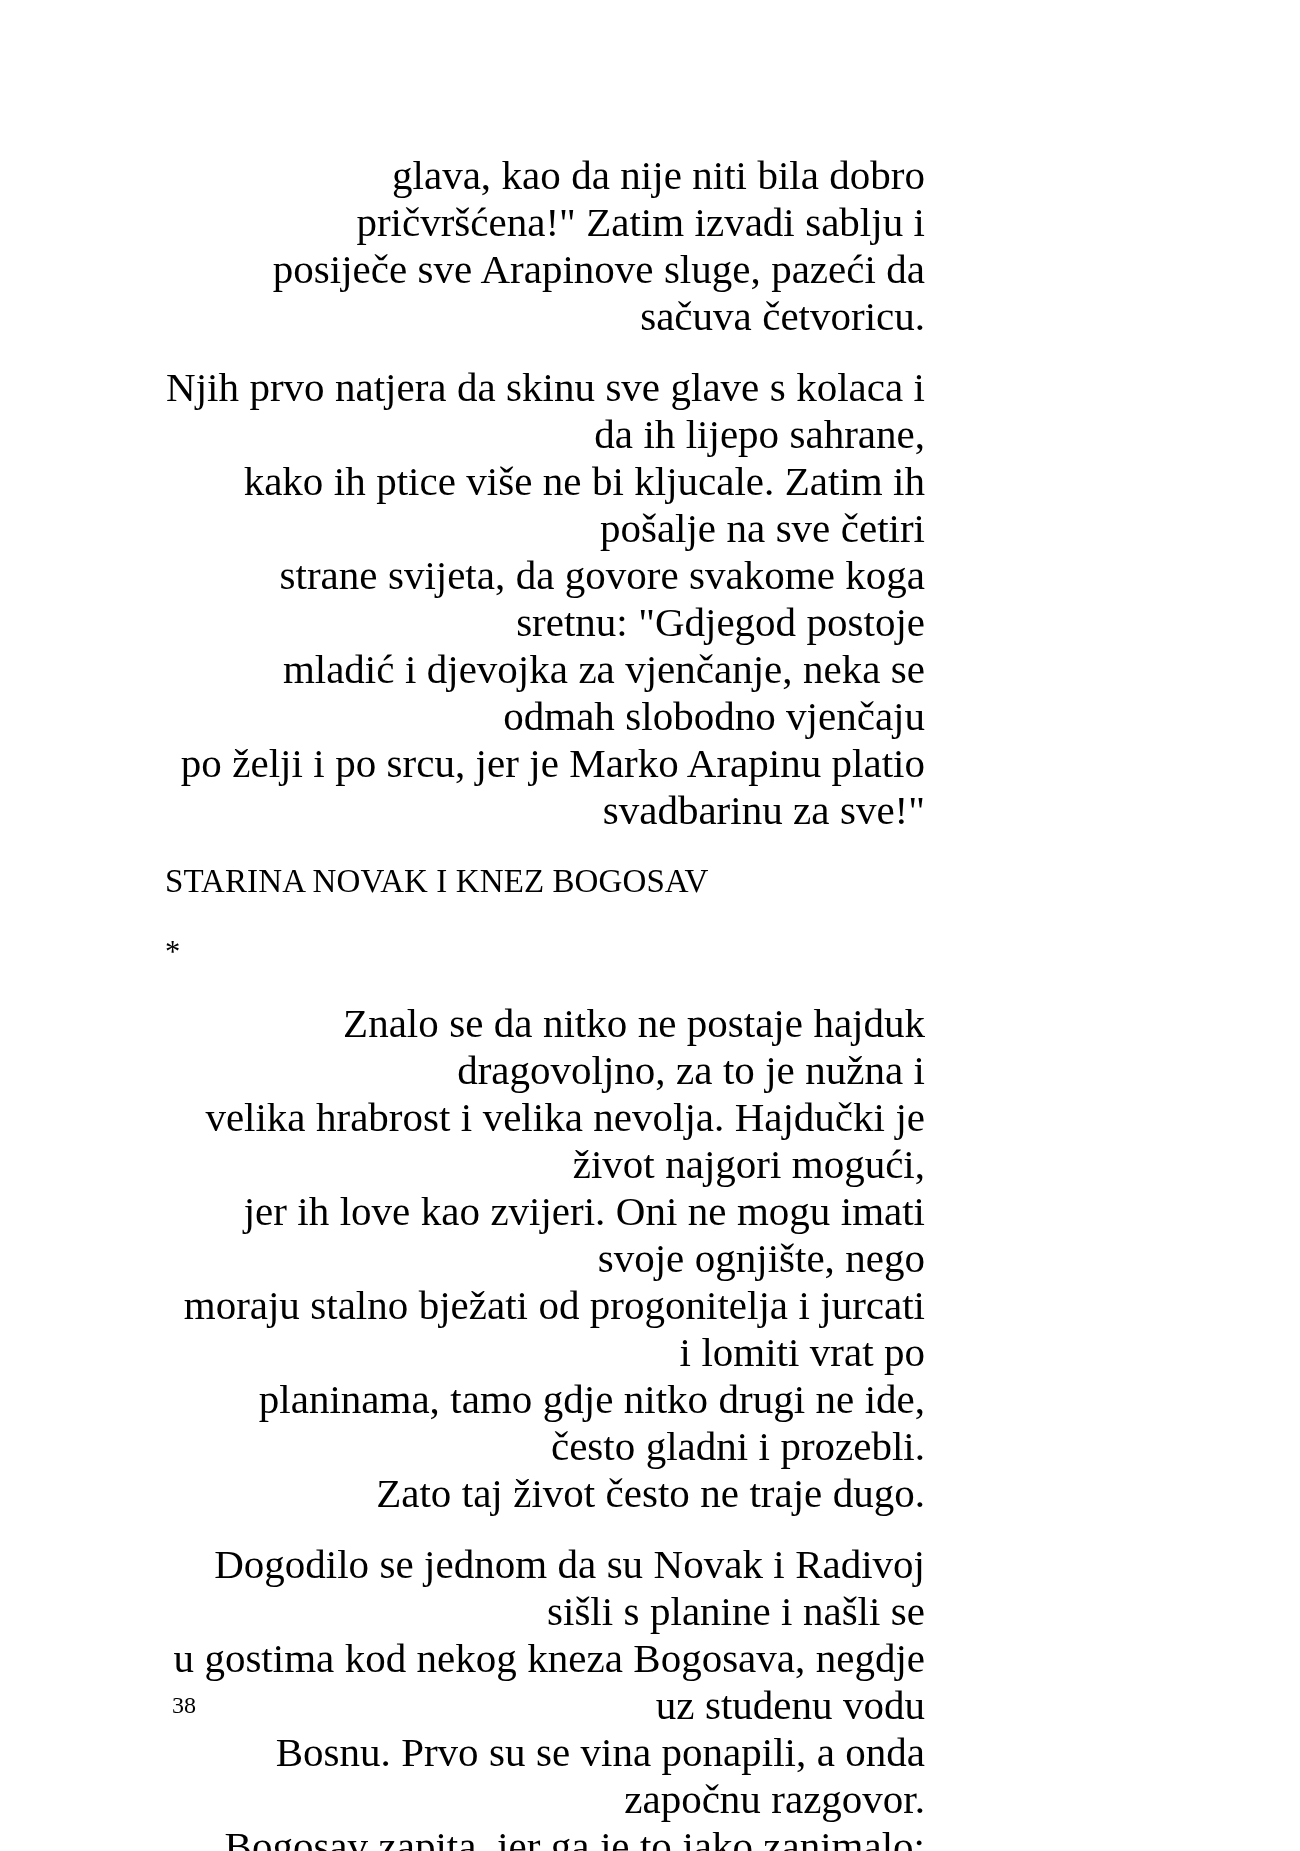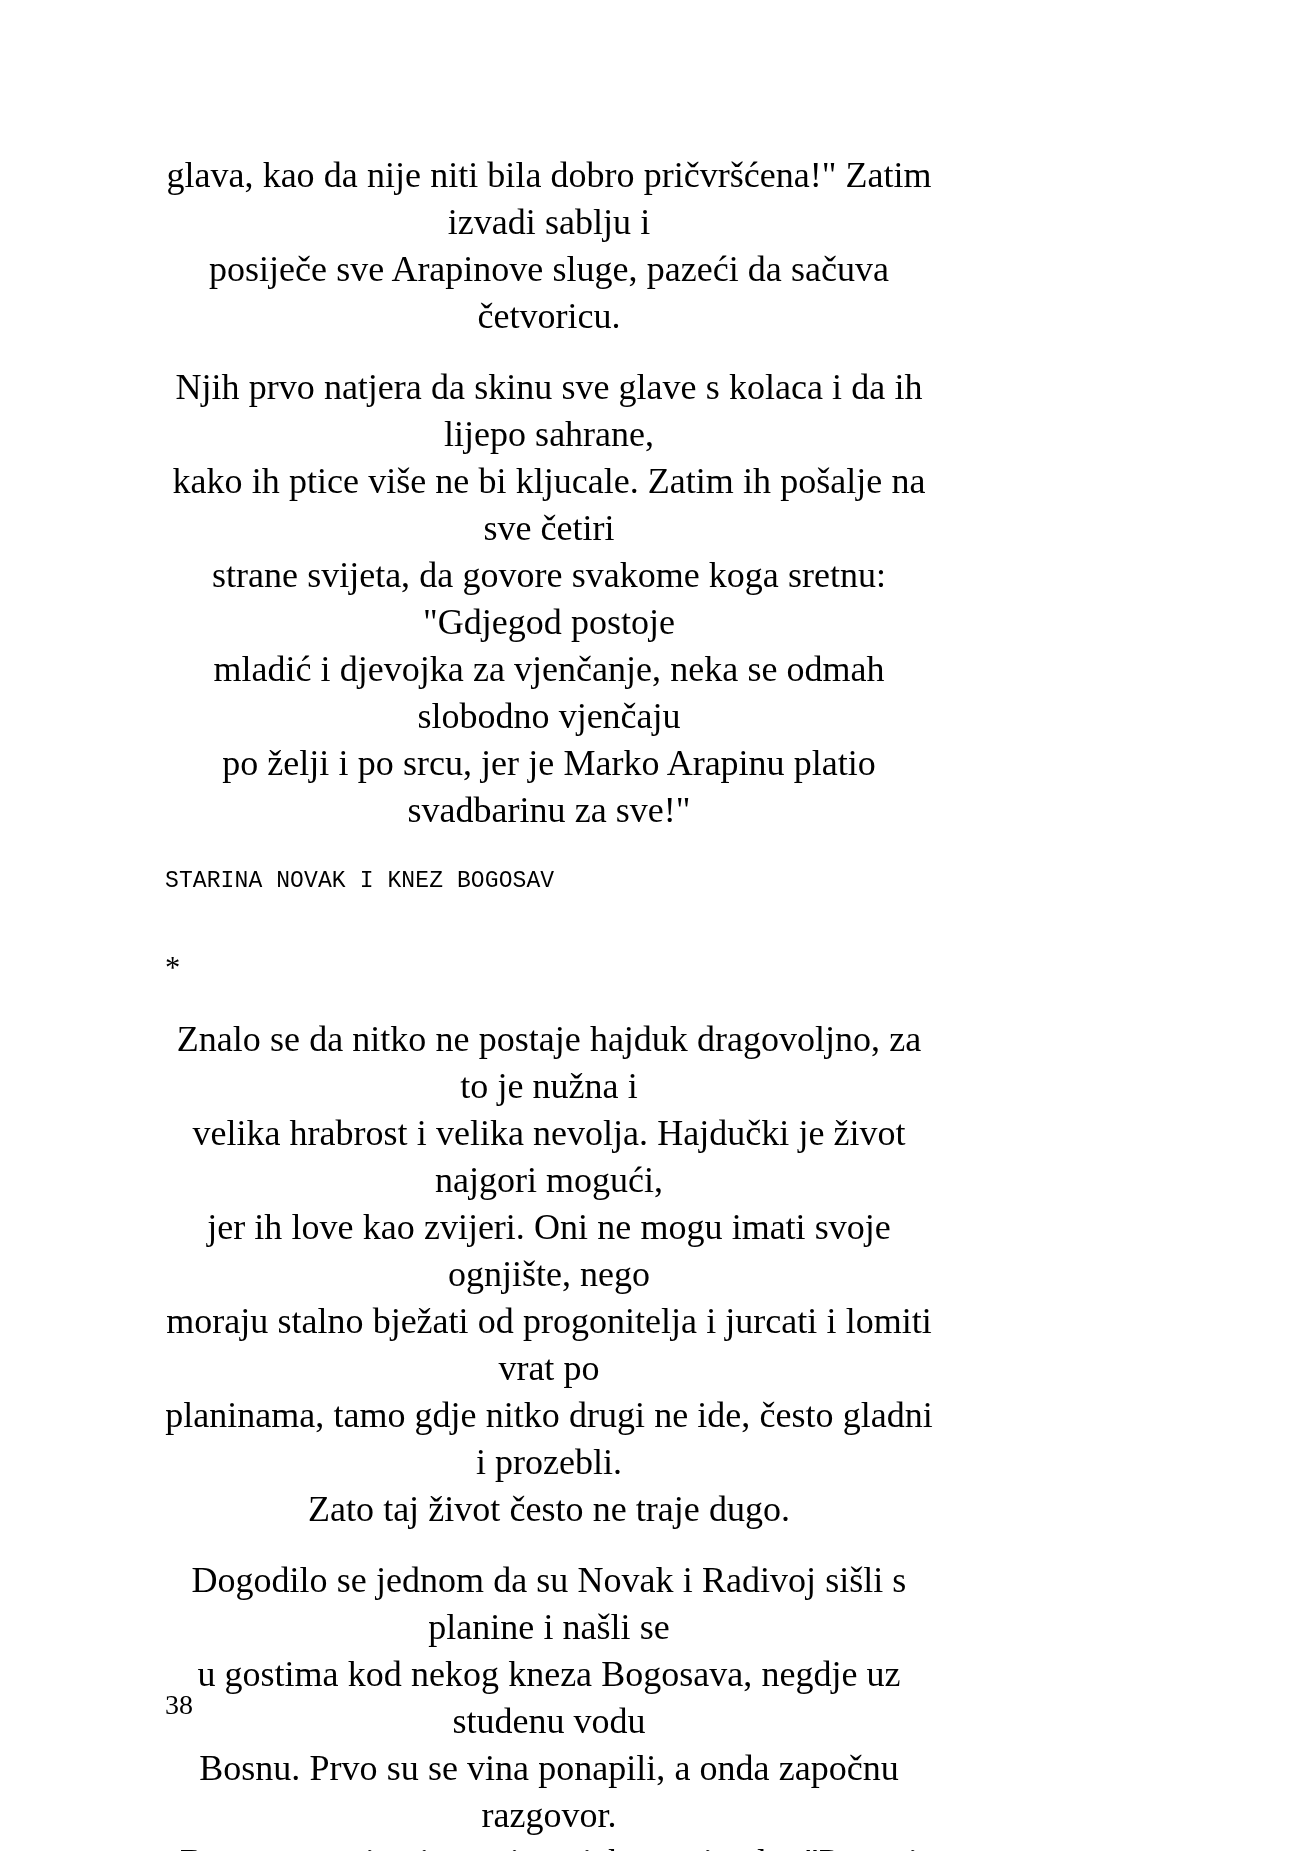--- a/index.html
+++ b/index.html
@@ -19,48 +19,47 @@
     overflow: hidden;
     box-sizing: border-box;
   }
   .content {
     position: absolute;
     left: 165px;
     top: 152px;
     width: 772px;
   }
   .para {
-    font-size: 36px;
+    font-size: 41px;
     line-height: 47px;
-    text-align: center;
-    margin: 0 4px 24px 0;
+    text-align: right;
+    margin: 0 12px 24px 0;
     white-space: pre-line;
     letter-spacing: 0.0px;
     word-spacing: 0.2px;
   }
   .heading {
-    font-size: 23px;
+    font-size: 33px;
     line-height: 47px;
     text-align: left;
-    margin: 0 0 40px 0;
+    margin: 0 0 24px 0;
     font-weight: normal;
     letter-spacing: 0.1px;
-    font-family: Liberation Mono, monospace;
   }
   .sep {
     font-size: 30.5px;
     line-height: 47px;
     margin: 0 0 24px 0;
     text-align: left;
   }
   .folio {
     position: absolute;
-    left: 165px;
+    left: 172px;
     top: 1690px;
-    font-size: 28px;
+    font-size: 24px;
     line-height: 30px;
   }
 </style>
 </head>
 <body>
 
 <div class="page">
 
   <div class="content">
 

